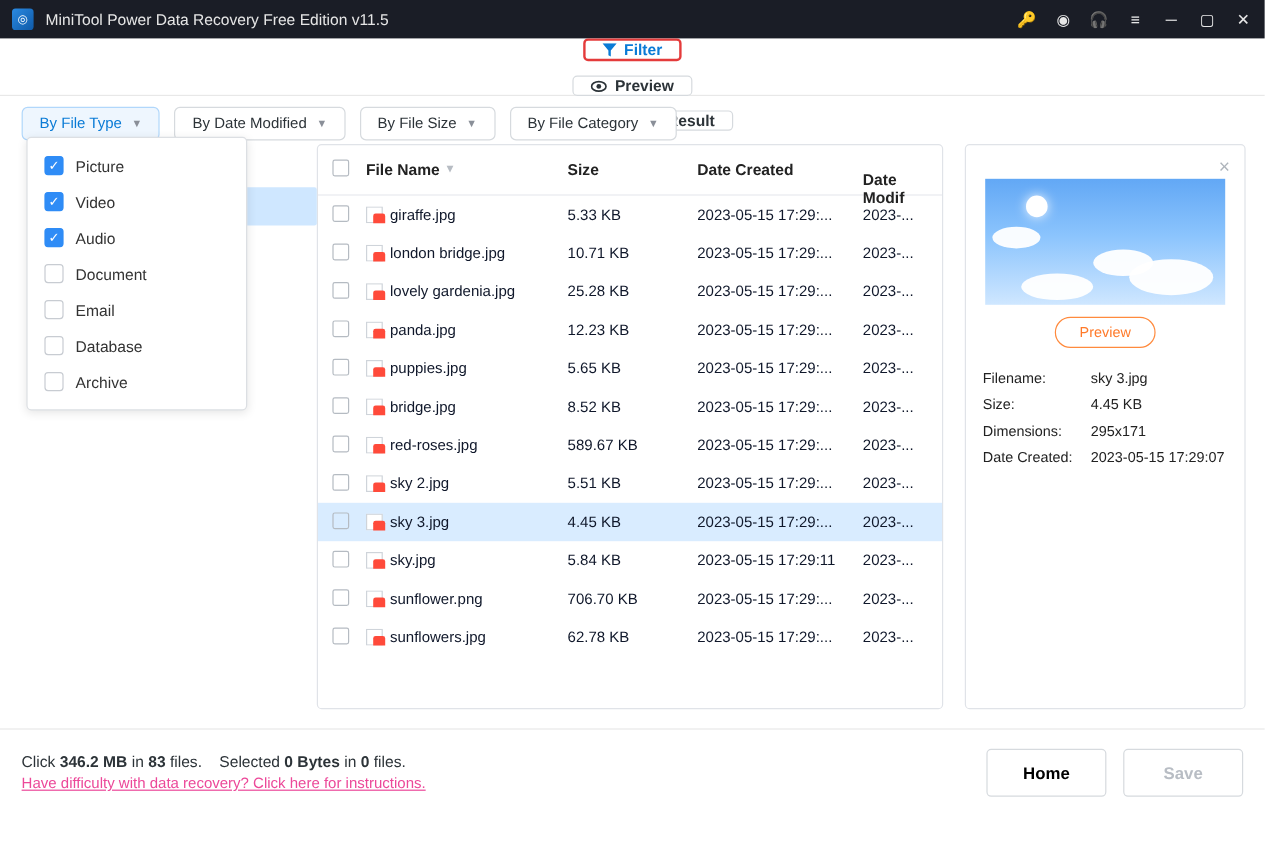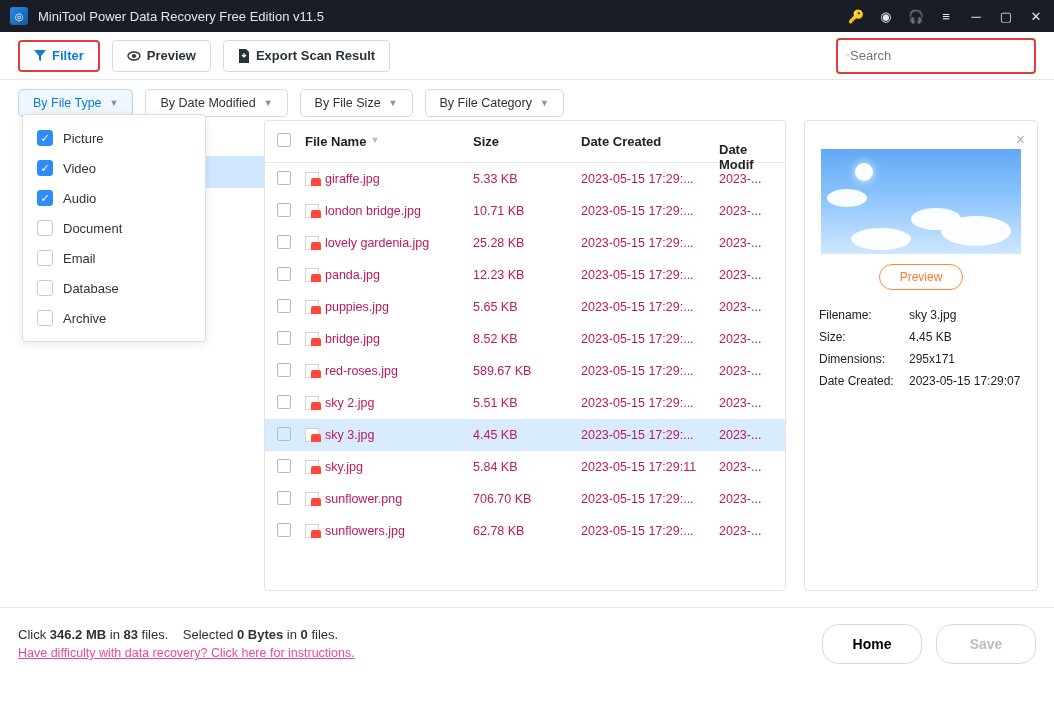--- a/index.html
+++ b/index.html
@@ -4,21 +4,21 @@
 <style>
 * { box-sizing: border-box; margin: 0; padding: 0; font-family: -apple-system, "Segoe UI", Arial, sans-serif; }
 body { width: 1054px; height: 703px; background: #fff; font-size: 13px; color: #2c3338; overflow: hidden; }
 
 .titlebar { height: 32px; background: #1a1d26; display: flex; align-items: center; padding: 0 10px; color: #e6e6e6; }
 .titlebar .logo { width: 18px; height: 18px; margin-right: 10px; border-radius: 3px; background: linear-gradient(135deg,#2a8ae2,#0f5aa8); display:inline-flex;align-items:center;justify-content:center;font-size:10px;color:#fff;}
 .titlebar .title { font-size: 13px; flex: 1; }
 .titlebar .tb-icons { display: flex; gap: 14px; align-items: center; }
 .titlebar .tb-icons span { width: 16px; height: 16px; display: inline-flex; align-items: center; justify-content: center; cursor: pointer; color: #e6e6e6; }
 
-.toolbar { height: 48px; border-bottom: 1px solid #e8e8e8; display: flex; align-items: center; padding: 0 18px; gap: 12px; }
+.toolbar { height: 48px; border-bottom: 1px solid #e8e8e8; display: flex; align-items: center; padding: 0 18px; gap: 12px; flex-direction: column; }
 .tbtn { height: 32px; padding: 0 14px; border: 1px solid #d6dade; border-radius: 4px; background: #fff; display: inline-flex; align-items: center; gap: 6px; font-size: 13px; font-weight: 600; color: #2c3338; cursor: pointer; }
 .tbtn.hl { border: 2px solid #e43b3b; color: #0a7bd6; }
 .search-wrap { margin-left: auto; border: 2px solid #e43b3b; border-radius: 4px; height: 32px; width: 200px; display: flex; align-items: center; padding: 16px 8px; }
 .search-wrap input { border: none; outline: none; flex: 1; font-size: 13px; color: #9aa0a6; }
 
 .filterbar { height: 40px; display: flex; align-items: center; padding: 6px 18px 0; gap: 12px; }
 .chip { height: 28px; padding: 0 14px; border: 1px solid #d6dade; border-radius: 5px; display: inline-flex; align-items: center; gap: 8px; font-size: 12.5px; background: #fff; cursor: pointer; text-align: center; }
 .chip.active { background: #eef6fe; border-color: #b1d7fb; color: #0a7bd6; }
 .chev { font-size: 9px; color: #8a8f98; }
 
@@ -35,21 +35,21 @@
 .thead .c-chk { width: 28px; }
 .thead .c-name { width: 168px; display:flex; align-items:flex-start; gap:6px;}
 .thead .c-size { width: 108px; }
 .thead .c-created { width: 138px; }
 .thead .c-mod { flex: 1; margin-top: 31px; }
 .sort-caret { color:#b7bcc3; font-size:10px;}
 
 .tbody { flex: 1; overflow-y: auto; position: relative; }
 .tbody::-webkit-scrollbar { width: 10px; }
 .tbody::-webkit-scrollbar-thumb { background: #cfd4da; border-radius: 6px; }
-.row { display: flex; align-items: center; height: 32px; padding: 0 12px; font-size: 12.5px; color: #be185d; }
+.row { display: flex; align-items: center; height: 32px; padding: 0 12px; font-size: 12.5px; color: #0f172a; }
 .row.sel { background: #d9ecff; }
 .row .c-chk { width: 28px; }
 .row .c-name { width: 168px; display:flex; align-items:center; gap:6px; white-space:nowrap; overflow:hidden; text-overflow:ellipsis;}
 .row .c-size { width: 108px; }
 .row .c-created { width: 138px; }
 .row .c-mod { flex: 1; }
 .fchk { width: 14px; height: 14px; border: 1.5px solid #b5bbc2; border-radius: 2px; display:inline-block; }
 .ficon { width: 14px; height: 14px; display:inline-block; position:relative; }
 .ficon::before { content:''; position:absolute; inset:0; background:#fff; border:1px solid #cfd4da; }
 .ficon::after { content:''; position:absolute; width:10px; height:10px; bottom:-2px; right:-2px; background:#ff4a3a; border-radius:2px; }
@@ -61,21 +61,21 @@
 .sun { position:absolute; top:14px; left:34px; width:18px;height:18px; background:#fff; border-radius:50%; box-shadow:0 0 10px rgba(255,255,255,.9);}
 .pbtn { display: block; margin: 0 auto 14px; border: 1px solid #ff8a3d; color:#ff7a2a; background:#fff; border-radius: 14px; height: 26px; padding: 0 20px; font-size:12px; cursor:pointer;}
 .pmeta { font-size:12px; color:#222; }
 .pmeta div { display:flex; padding: 4px 0; }
 .pmeta .k { width: 90px; }
 
 .footer { height: 72px; border-top: 1px solid #e8e8e8; display:flex; align-items:center; padding: 0 18px; font-size: 13px; }
 .footer .stats { display:flex; flex-direction:column; gap:4px;}
 .footer .link { color:#ec4899; text-decoration: underline; cursor:pointer; font-size:12.5px;}
 .footer .actions { margin-left:auto; display:flex; gap:14px;}
-.fbtn { width: 100px; height:40px; border:1px solid #d6dade; border-radius:16px; background:#fff; font-size:14px; font-weight:600; cursor:pointer;}
+.fbtn { width: 100px; height:40px; border:1px solid #d6dade; border-radius:4px; background:#fff; font-size:14px; font-weight:600; cursor:pointer;}
 .fbtn.dis { color:#b8bdc4; }
 svg { display:block; }
 </style>
 </head>
 <body>
 
 <div class="titlebar">
   <span class="logo">◎</span>
   <span class="title">MiniTool Power Data Recovery Free Edition v11.5</span>
   <div class="tb-icons">

